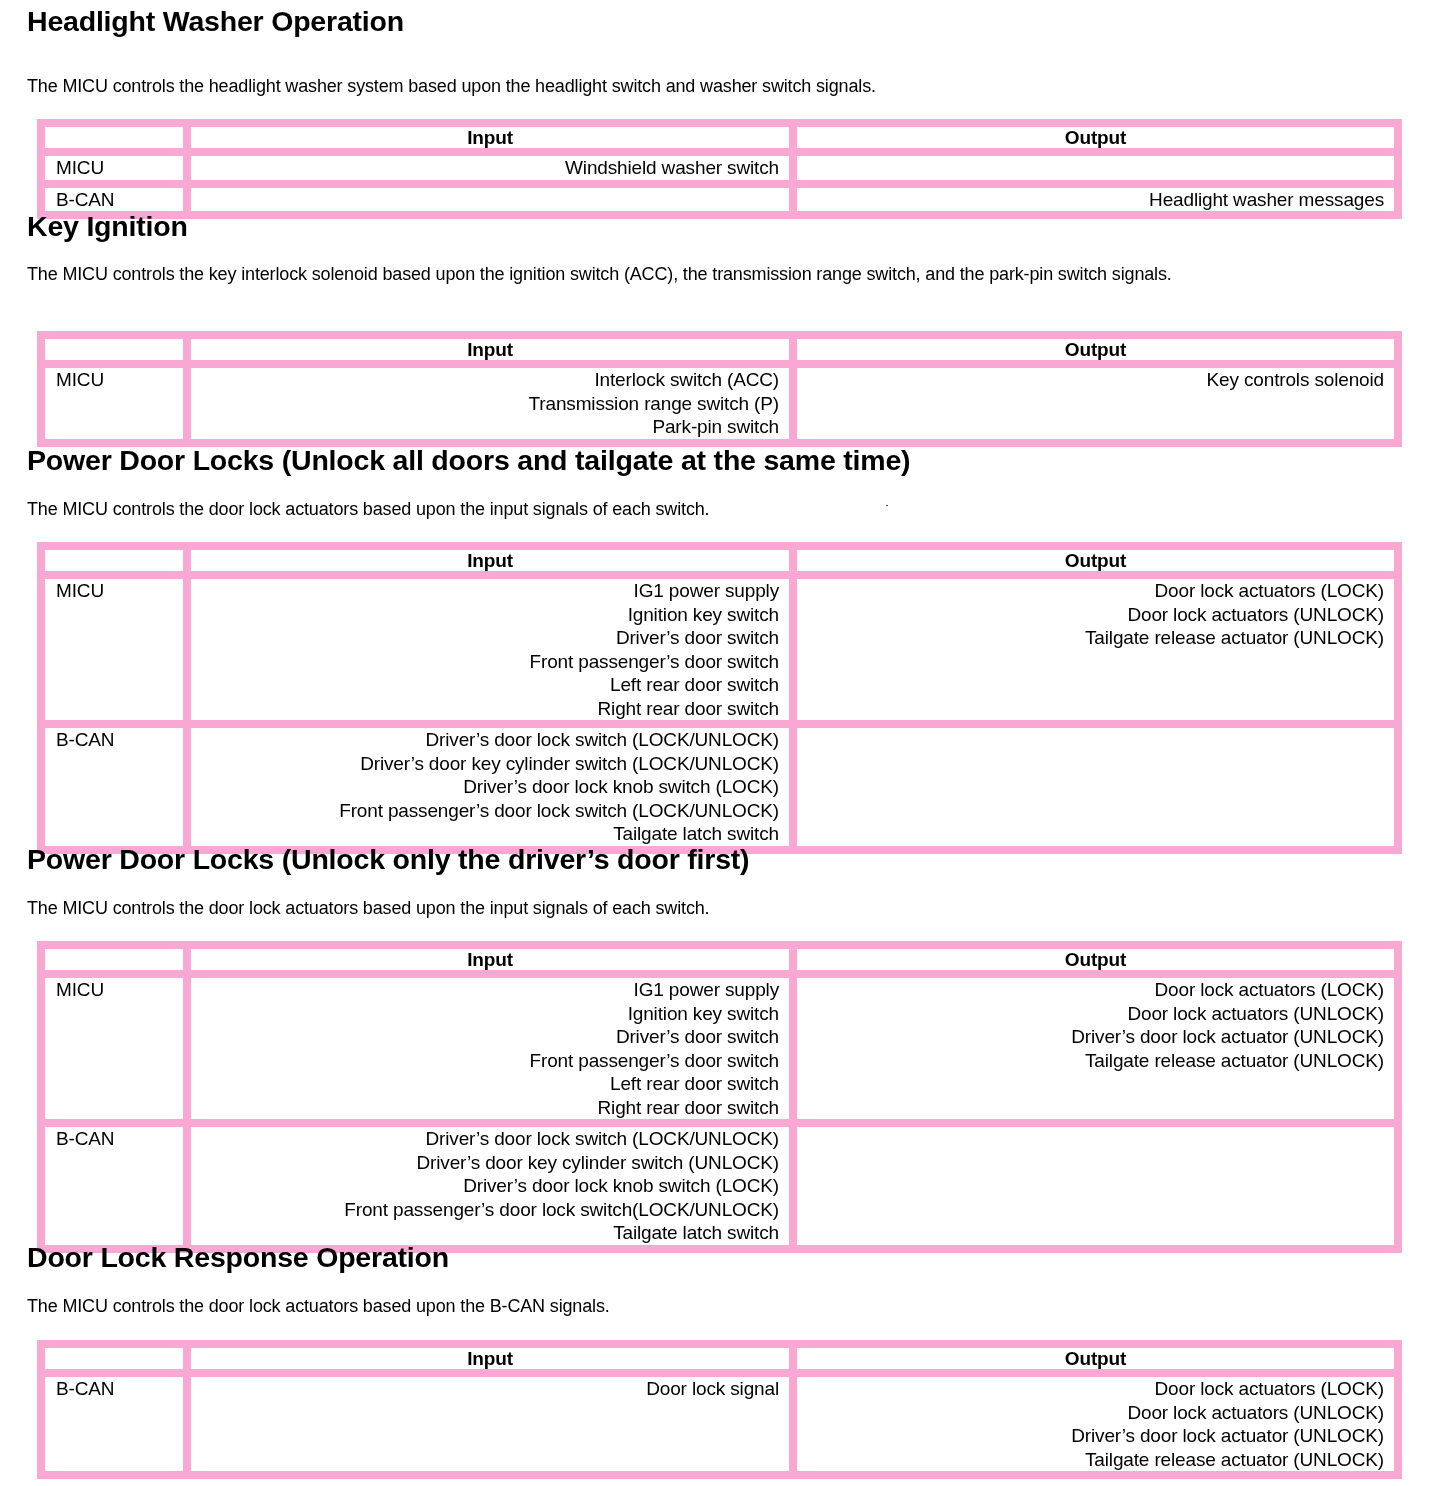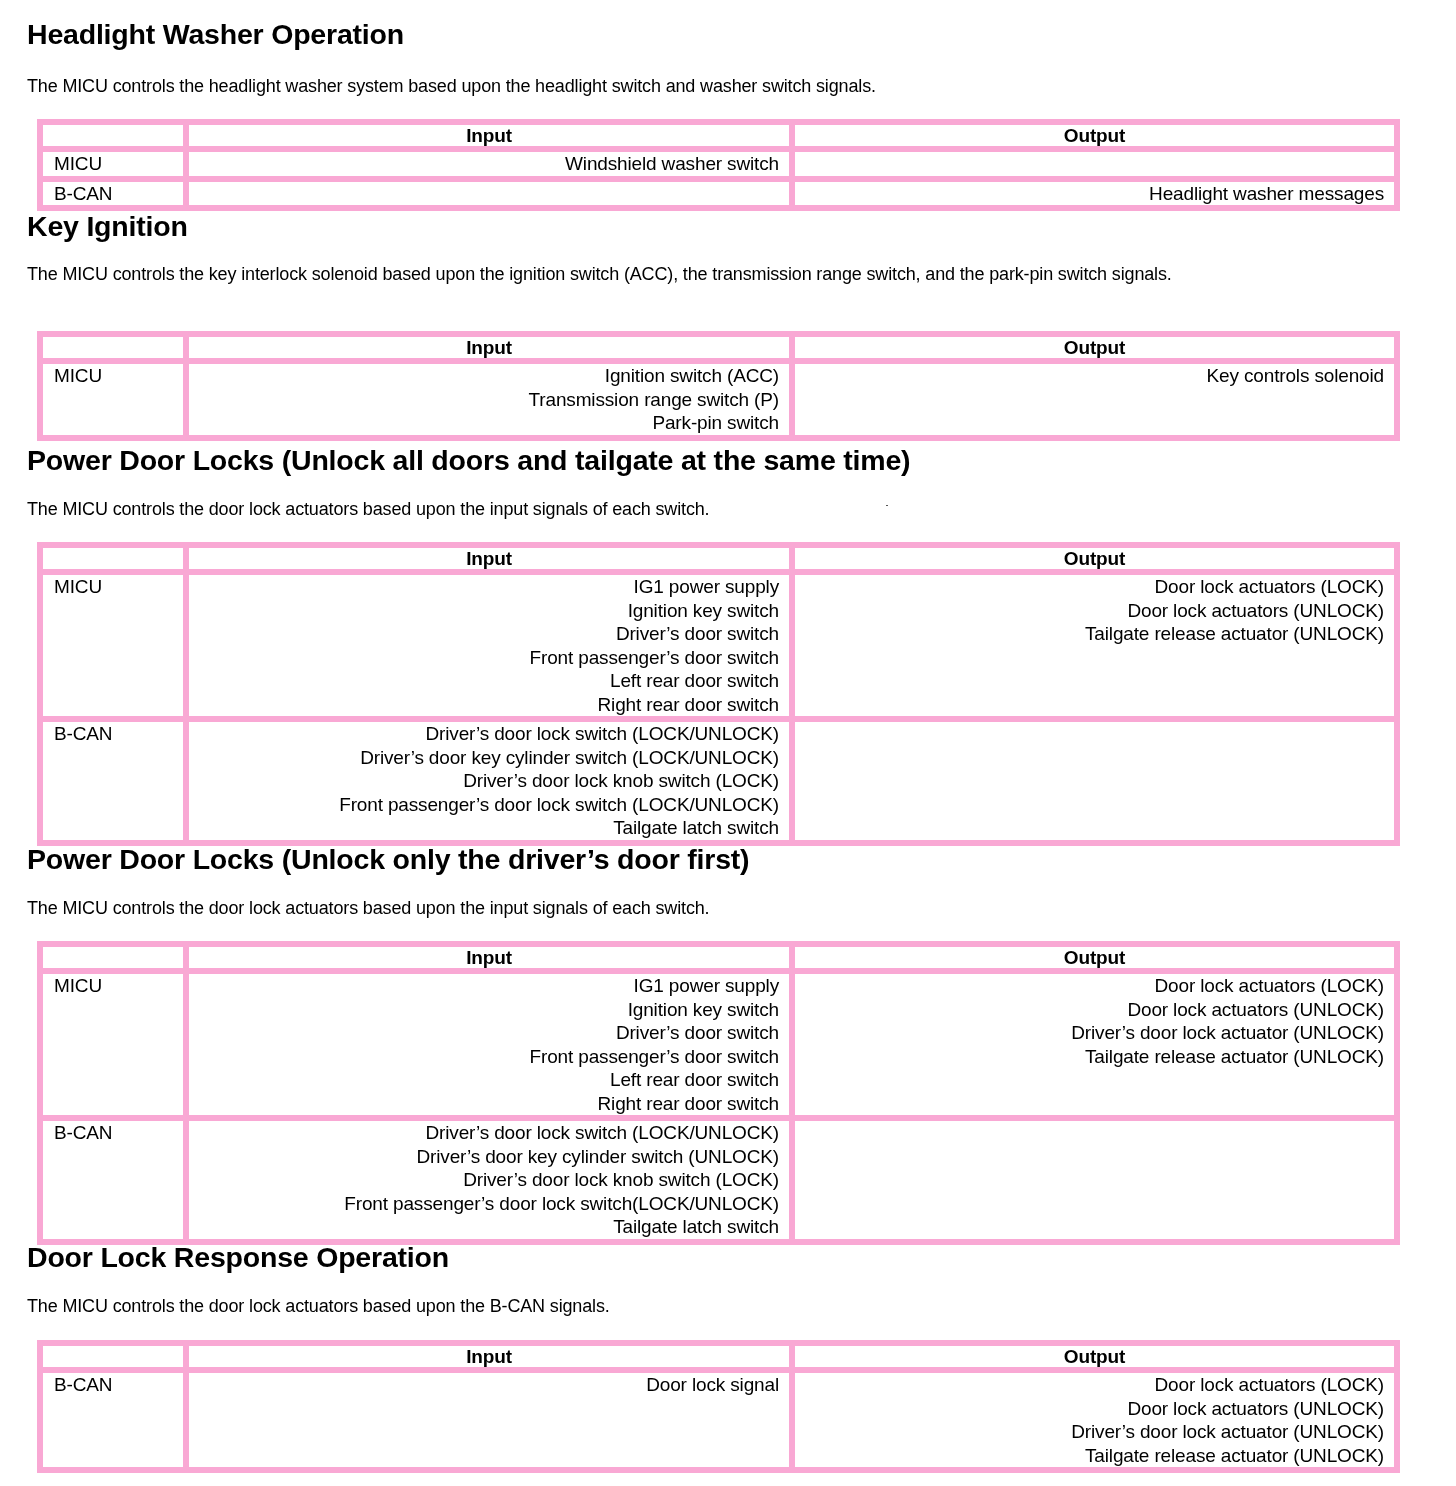--- a/index.html
+++ b/index.html
@@ -51,21 +51,21 @@
     width: 1357px;
     border-collapse: collapse;
     table-layout: fixed;
     font-size: 19px;
     letter-spacing: -0.15px;
   }
   table.spec col.c1 { width: 146px; }
   table.spec col.c2 { width: 606px; }
   table.spec col.c3 { width: 605px; }
   table.spec th, table.spec td {
-    border: 6px solid #f9a8d4;
+    border: 8px solid #f9a8d4;
     vertical-align: top;
     padding: 0 10px;
     line-height: 23.5px;
   }
   table.spec th {
     font-weight: bold;
     text-align: center;
     line-height: 21px;
     padding: 0 10px;
   }
@@ -83,21 +83,21 @@
     height: 1px;
     background: #555;
   }
 </style>
 </head>
 <body>
 
 <div class="page">
 
   <section class="section" style="top:0;">
-    <h2 class="heading" style="top:20px;">Headlight Washer Operation</h2>
+    <h2 class="heading" style="top:7px;">Headlight Washer Operation</h2>
     <p class="desc" style="top:74px;">The MICU controls the headlight washer system based upon the headlight switch and washer switch signals.</p>
     <table class="spec" style="top:119px;">
       <colgroup>
           <col class="c1">
           <col class="c2">
           <col class="c3">
         </colgroup>
       <thead>
         <tr>
           <th></th>
@@ -137,21 +137,21 @@
         <tr>
           <th></th>
           <th>Input</th>
           <th>Output</th>
         </tr>
       </thead>
       <tbody>
         <tr>
           <td class="label">MICU</td>
           <td>
-            <span class="line">Ignition switch (ACC)</span>
+            <span class="line">Interlock switch (ACC)</span>
             <span class="line">Transmission range switch (P)</span>
             <span class="line">Park-pin switch</span>
           </td>
           <td>
             <span class="line">Key controls solenoid</span>
           </td>
         </tr>
       </tbody>
     </table>
   </section>

